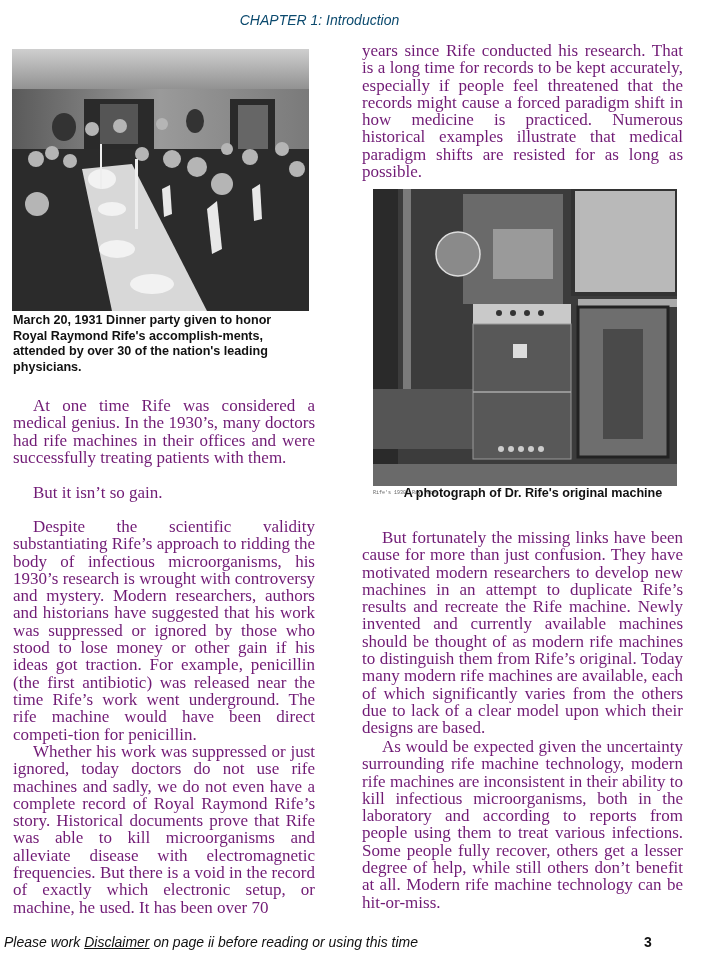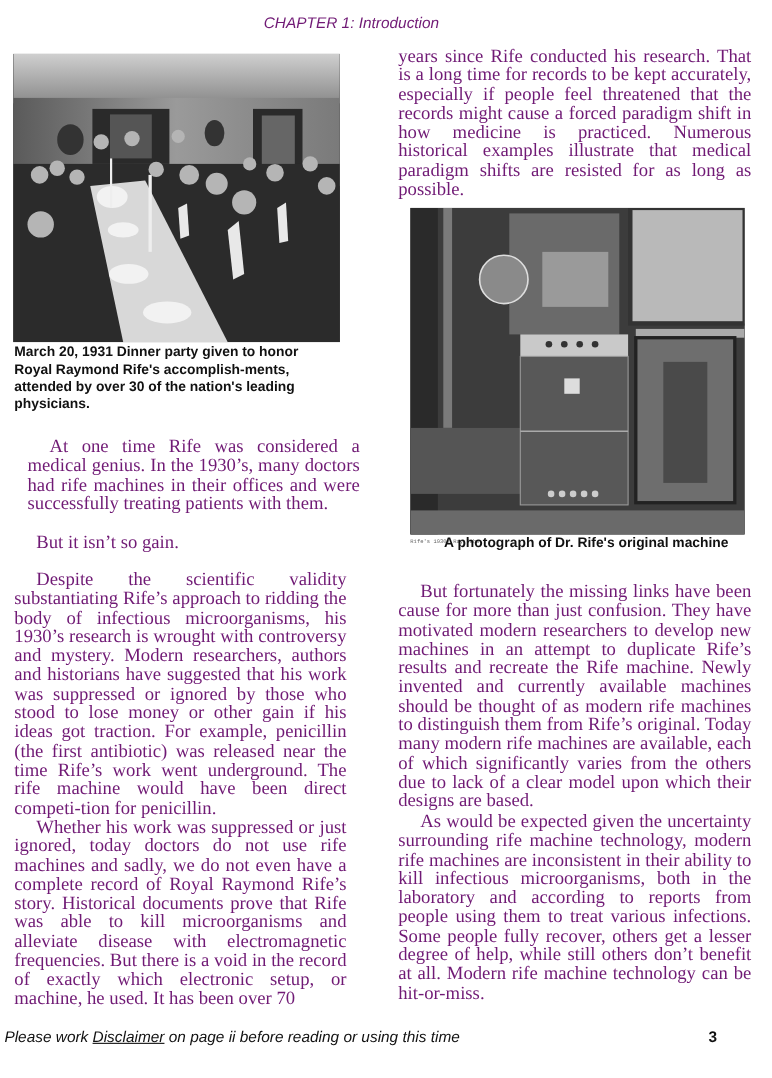--- a/index.html
+++ b/index.html
@@ -1,18 +1,18 @@
 <!DOCTYPE html>
 <html><head>
 <meta charset="utf-8">
 <style>
   html, body { margin:0; padding:0; background:#ffffff; }
   body { width:702px; height:980px; position:relative; overflow:hidden; color:#111; }
   .header { position:absolute; top:12px; left:0; width:639px; text-align:center;
-    font-family:"Liberation Sans", sans-serif; font-style:italic; font-size:14px; color:#701a75; }
+    font-family:"Liberation Sans", sans-serif; font-style:italic; font-size:14px; color:#0c4a6e; }
   .serif { font-family:Liberation Serif, serif; font-size:17px; line-height:17.3px;
     text-align:justify; margin:0; color:#701a75; }
   .indent { text-indent:20px; }
   .col-left { position:absolute; left:13px; width:302px; }
   .col-right { position:absolute; left:362px; width:321px; }
   .photo { position:absolute; overflow:hidden; background:#555; }
   .photo svg { display:block; width:100%; height:100%; }
   .caption { position:absolute; font-family:"Liberation Sans", sans-serif; font-weight:bold;
     font-size:12.6px; line-height:15.5px; color:#111; }
   .tiny { position:absolute; font-family:"Liberation Mono", monospace; font-size:5px; color:#666; }
@@ -79,21 +79,21 @@
     <g fill="#e8e8e8">
       <polygon points="195,160 205,152 210,200 200,205"></polygon>
       <polygon points="240,140 248,135 250,170 242,172"></polygon>
       <polygon points="150,140 158,136 160,165 152,168"></polygon>
     </g>
   </svg>
 </div>
 
 <div class="caption" style="left:13px; top:313px; width:275px;">March 20, 1931 Dinner party given to honor Royal Raymond Rife's accomplish-ments, attended by over 30 of the nation's leading physicians.</div>
 
-<div class="col-left" style="top:397px;margin-left:12px;">
+<div class="col-left" style="top:397px;">
   <p class="serif indent">At one time Rife was considered a medical genius.  In the 1930’s, many doctors had rife machines in their offices and were successfully treating patients with them.</p>
 </div>
 <div class="col-left" style="top:484px;">
   <p class="serif indent">But it isn’t so gain.</p>
 </div>
 <div class="col-left" style="top:518px;">
   <p class="serif indent">Despite the scientific validity substantiating Rife’s approach to ridding the body of infectious microorganisms, his 1930’s research is wrought with controversy and mystery. Modern researchers, authors and historians have suggested that his work was suppressed or ignored by those who stood to lose money or other gain if his ideas got traction.  For example, penicillin (the first antibiotic) was released near the time Rife’s work went underground.  The rife machine would have been direct competi-tion for penicillin.</p>
 </div>
 <div class="col-left" style="top:743px;">
   <p class="serif indent">Whether his work was suppressed or just ignored, today doctors do not use rife machines and sadly, we do not even have a complete record of Royal Raymond Rife’s story. Historical documents prove that Rife was able to kill microorganisms and alleviate disease with electromagnetic frequencies.  But there is a void in the record of exactly which electronic setup, or machine, he used.  It has been over 70</p>

